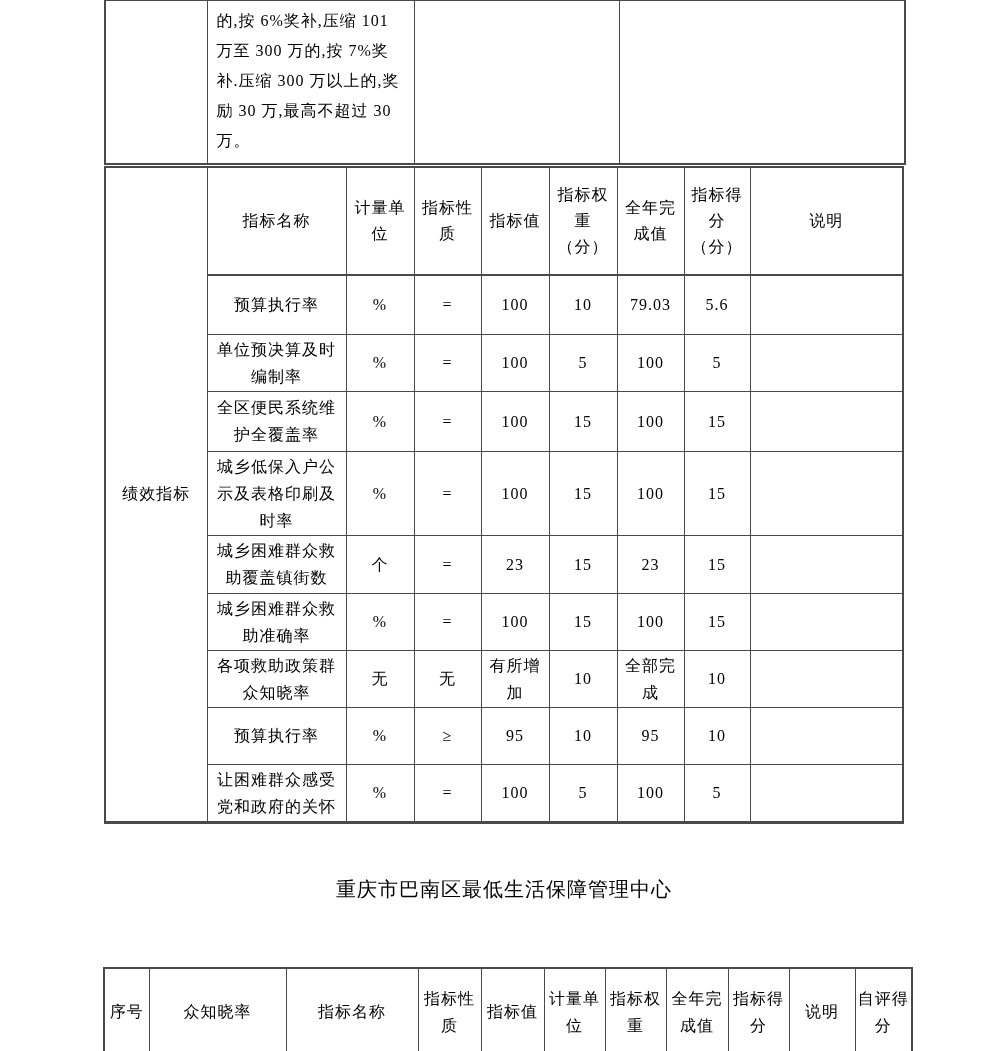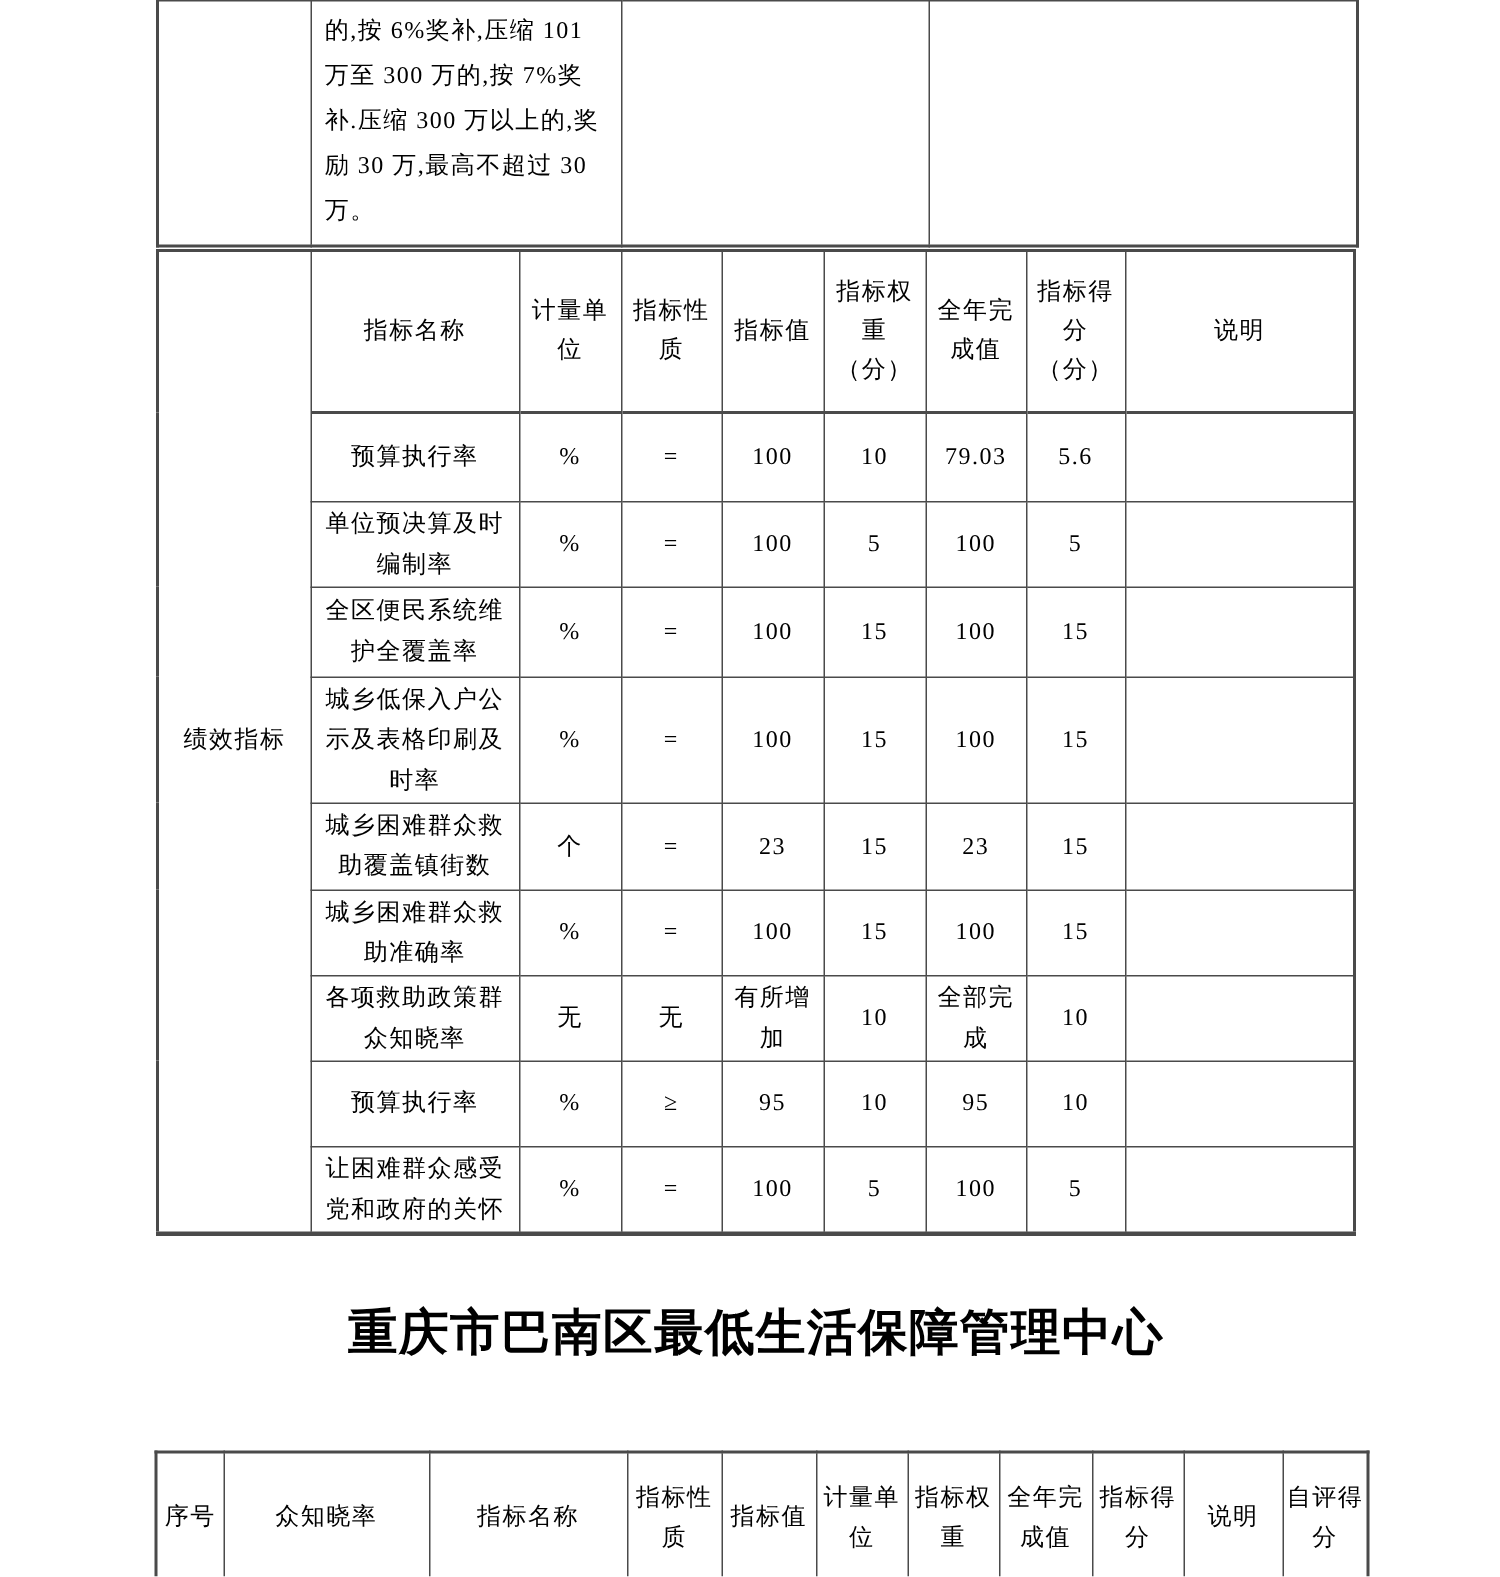--- a/index.html
+++ b/index.html
@@ -17,21 +17,21 @@
   }
   
   .t-top { left:104px; top:0; width:800px; border:2px solid #4a4a4a; border-top:none; }
   .t-top td { border-top:none; }
   .t-top td.txt { text-align:left; vertical-align:top; padding:5px 9px 0 9px; line-height:30px; font-size:16px; }
   
   .t-main { left:104px; top:166px; width:798px; border:2px solid #4a4a4a; border-bottom:3px solid #4a4a4a; }
   .t-main tr.hdr td { border-bottom:2px solid #4a4a4a; line-height:26px; }
   
   .titles { position:absolute; left:104px; top:871px; width:800px; text-align:center; }
-  .titles .l1 { font-size:33px; font-weight:bold; line-height:36px; letter-spacing:1px; }
+  .titles .l1 { font-size:20px; font-weight:normal; line-height:36px; letter-spacing:1px; }
   .titles .l2 { font-size:24px; font-weight:bold; line-height:34px; margin-top:8px; letter-spacing:1px; }
   
   .t-bottom { left:103px; top:967px; width:808px; border:2px solid #4a4a4a; }
   .t-bottom td { line-height:25px; }
 </style>
 </head>
 <body>
 
 <div class="page">
 

